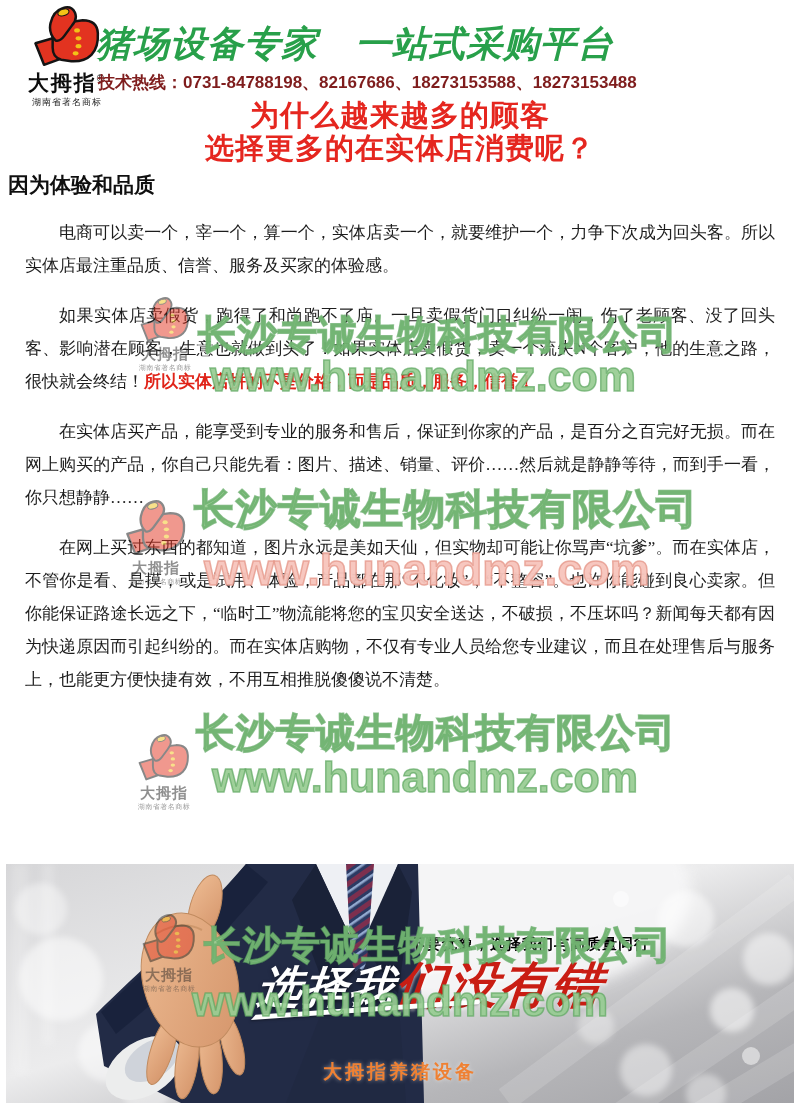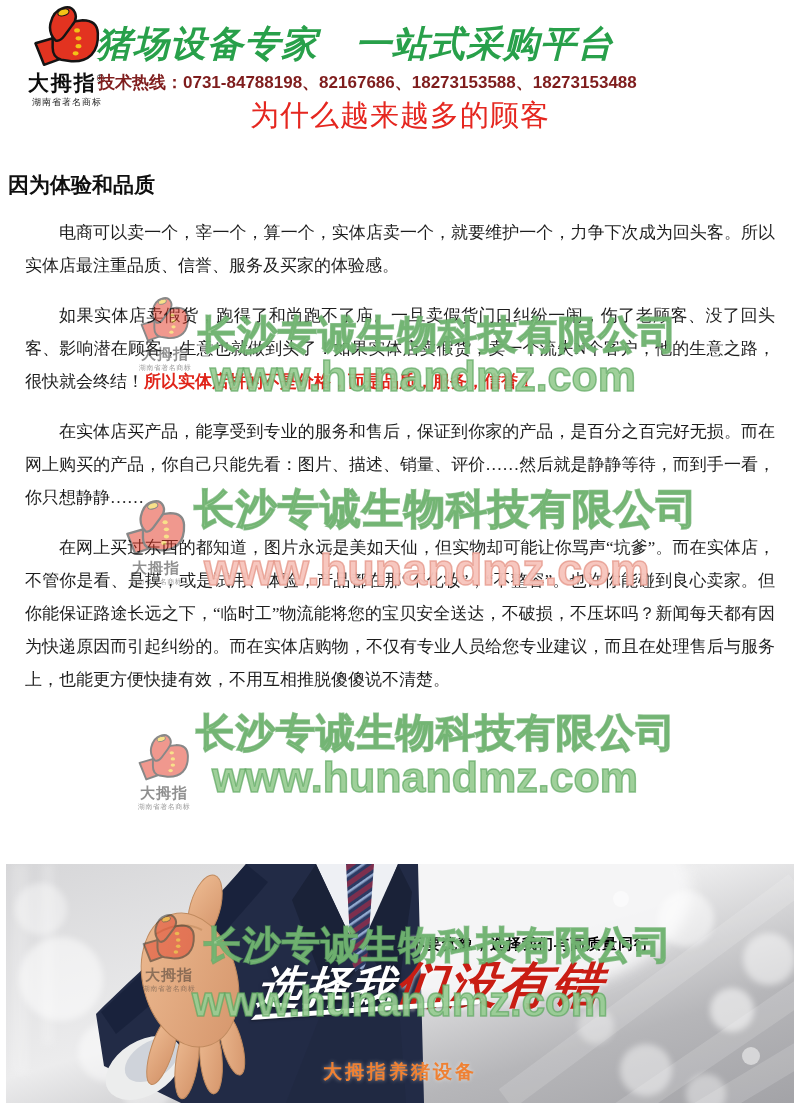--- a/index.html
+++ b/index.html
@@ -10,21 +10,21 @@
   .brand-logo{position:absolute;left:24px;top:6px;width:86px;text-align:center;}
   .brand-thumb{width:78px;height:66px;display:block;margin:0 auto;}
   .brand-name{font-size:21px;font-weight:bold;color:#0d0d0d;letter-spacing:2px;line-height:1.05;}
   .brand-name sup{font-size:10px;font-weight:normal;}
   .brand-sub{font-size:9px;color:#1a1a1a;margin-top:2px;letter-spacing:1px;}
 
   .main-title{position:absolute;left:96px;top:20px;width:560px;font-size:36px;font-weight:bold;font-style:italic;
               color:#28a04a;font-family:Liberation Serif, serif;letter-spacing:1px;white-space:nowrap;}
   .hotline{position:absolute;left:98px;top:71px;font-size:17px;font-weight:600;color:#7f1d1d;white-space:nowrap;}
   .red-heading{position:absolute;left:0;right:0;top:99px;text-align:center;
-               font-size:29px;line-height:33px;font-weight:400;color:#e5261f;letter-spacing:1px;}
+               font-size:29px;line-height:33px;font-weight:700;color:#e5261f;letter-spacing:1px;}
 
   
   .article{position:absolute;left:8px;right:8px;top:171px;color:#1d1d1d;
            font-family:"Liberation Serif","DejaVu Serif",serif;}
   .article h2{font-size:21px;font-weight:bold;margin:0 0 11px 0;color:#0f0f0f;}
   .article p{margin:17px;font-size:17px;line-height:33px;text-align:justify;text-indent:2em;}
   .red-inline{color:#e02318;font-weight:bold;}
   .wm-co,.wm-url{position:absolute;font-weight:800;white-space:nowrap;z-index:6;pointer-events:none;
         color:rgba(158,208,152,.85);-webkit-text-stroke:1.5px rgba(92,166,96,.65);
         text-shadow:0 0 1px rgba(92,166,96,.55);letter-spacing:1px;}
@@ -80,20 +80,21 @@
   </div>
 
   <div class="main-title">猪场设备专家　一站式采购平台</div>
 
   <div class="hotline">
     <span>技术热线：</span><span>0731-84788198、82167686、18273153588、18273153488</span>
   </div>
 
   <div class="red-heading">
     <div>为什么越来越多的顾客</div>
+    <div>选择更多的在实体店消费呢？</div>
   </div>
 
   <div class="article">
     <h2>因为体验和品质</h2>
     <p>电商可以卖一个，宰一个，算一个，实体店卖一个，就要维护一个，力争下次成为回头客。所以实体店最注重品质、信誉、服务及买家的体验感。</p>
     <p><span>如果实体店卖假货，跑得了和尚跑不了庙。一旦卖假货门口纠纷一闹，伤了老顾客、没了回头客、影响潜在顾客，生意也就做到头了！如果实体店卖假货，卖一个流失N个客户，他的生意之路，很快就会终结！</span><span class="red-inline">所以实体店拼的不是价格，而是品质，服务，信誉！</span></p>
     <p>在实体店买产品，能享受到专业的服务和售后，保证到你家的产品，是百分之百完好无损。而在网上购买的产品，你自己只能先看：图片、描述、销量、评价……然后就是静静等待，而到手一看，你只想静静……</p>
     <p>在网上买过东西的都知道，图片永远是美如天仙，但实物却可能让你骂声“坑爹”。而在实体店，不管你是看、是摸，或是试用、体验，产品都在那“不化妆”，“不整容”。也许你能碰到良心卖家。但你能保证路途长远之下，“临时工”物流能将您的宝贝安全送达，不破损，不压坏吗？新闻每天都有因为快递原因而引起纠纷的。而在实体店购物，不仅有专业人员给您专业建议，而且在处理售后与服务上，也能更方便快捷有效，不用互相推脱傻傻说不清楚。</p>
   </div>
 

